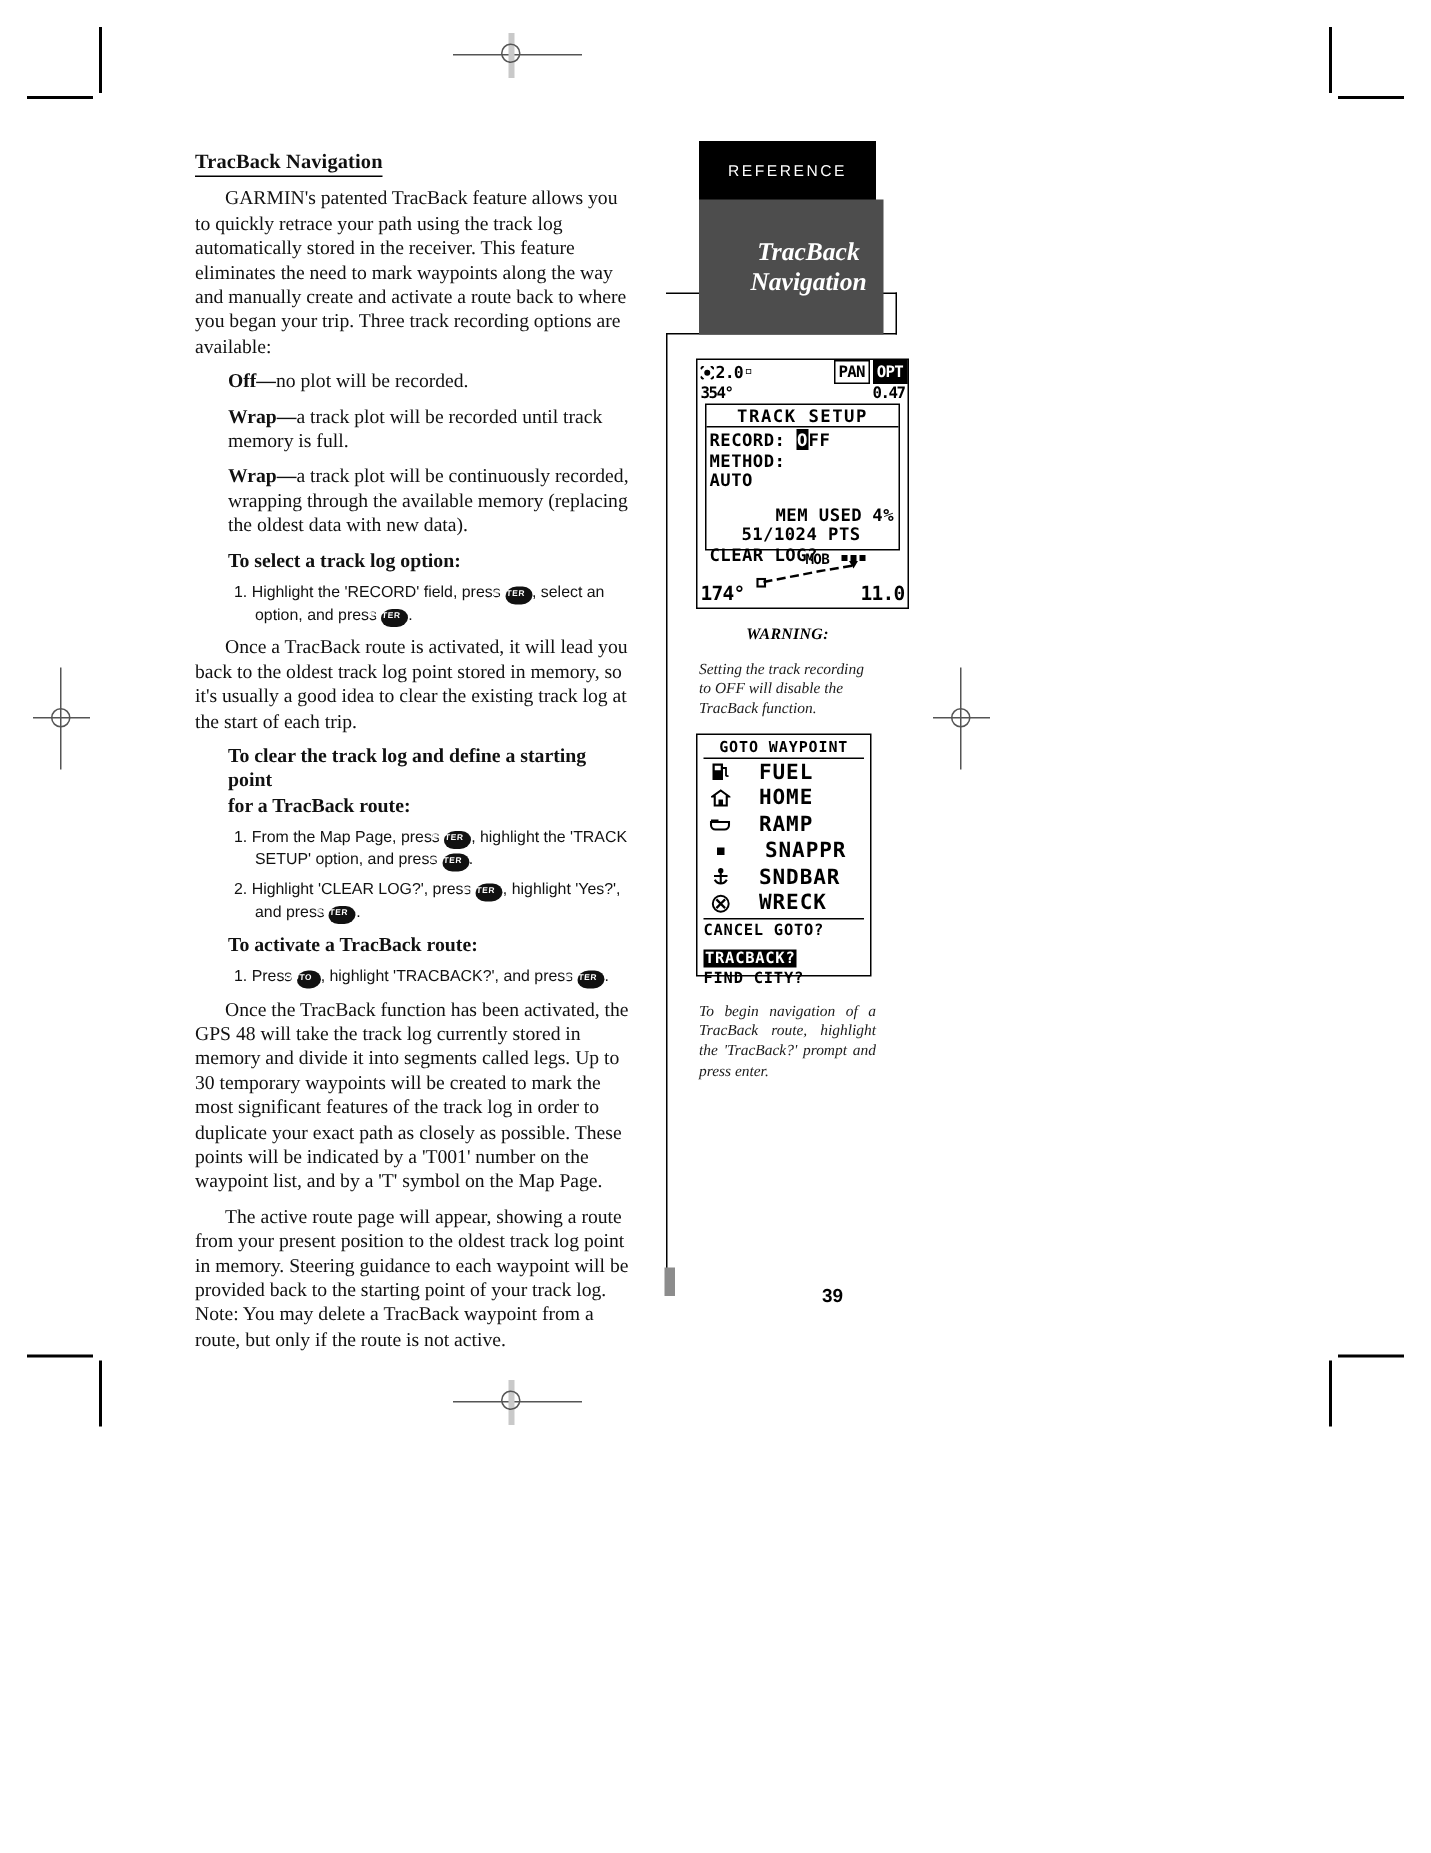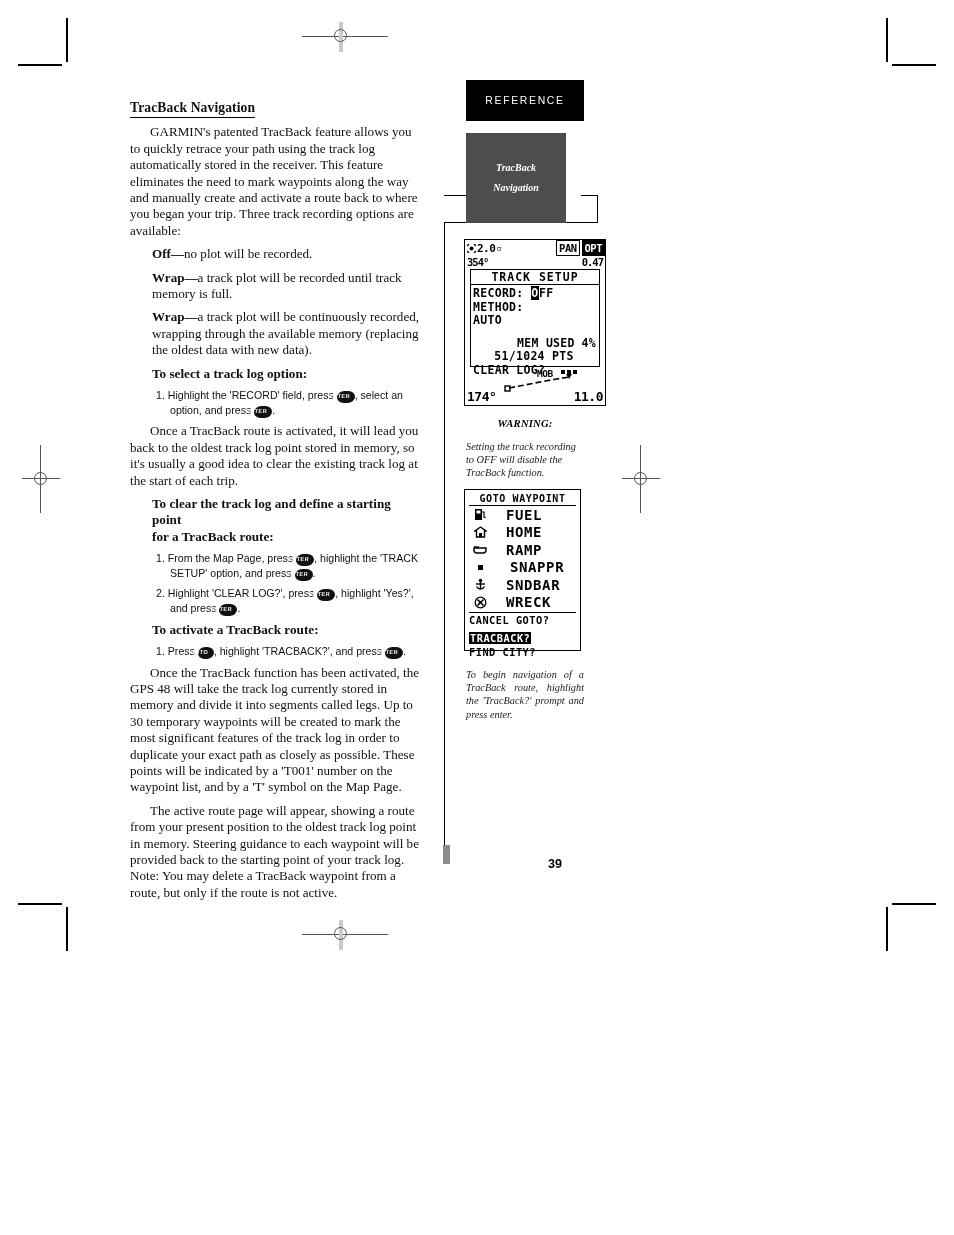--- a/index.html
+++ b/index.html
@@ -45,32 +45,32 @@
     display:inline-block;background:#111;color:#fff;border-radius:7px/6px;
     font-family:"Liberation Sans", sans-serif;font-weight:bold;
     font-size:5.6px;letter-spacing:.4px;line-height:1;
     padding:3px 5px 3px 6px;vertical-align:1px;
     transform:skewX(-4deg);
   }
   .key.goto{border-radius:7px/6px;padding:3px 6px 3px 6px;}
   .hrule{position:absolute;background:#000;height:1px;}
 
   .ref-tab{
-    position:absolute;left:466px;top:80px;width:118px;height:41px;
+    position:absolute;left:466px;top:94px;width:118px;height:41px;
     background:#000;color:#fff;
     font-family:"Liberation Sans", sans-serif;
     font-size:10.4px;letter-spacing:1.7px;font-weight:500;
     display:flex;align-items:center;justify-content:center;
   }
   .ref-sub{
     position:absolute;left:466px;top:133px;width:100px;height:90px;
     background:#4d4d4d;color:#fff;
     font-family:"Liberation Serif", serif;font-style:italic;font-weight:bold;
-    font-size:10px;line-height:20px;text-align:center;
-    display:flex;align-items:center;justify-content:center;
+    font-size:17px;line-height:20px;text-align:center;
+    display:flex;align-items:center;justify-content:center;padding-left:23px;
   }
 
   .fig{position:absolute;}
   .warnhead{
     position:absolute;left:466px;top:418px;width:118px;text-align:center;
     font-family:"Liberation Serif", serif;font-weight:bold;font-style:italic;
     font-size:10.6px;letter-spacing:.2px;
   }
   .caption{
     position:absolute;width:118px;

